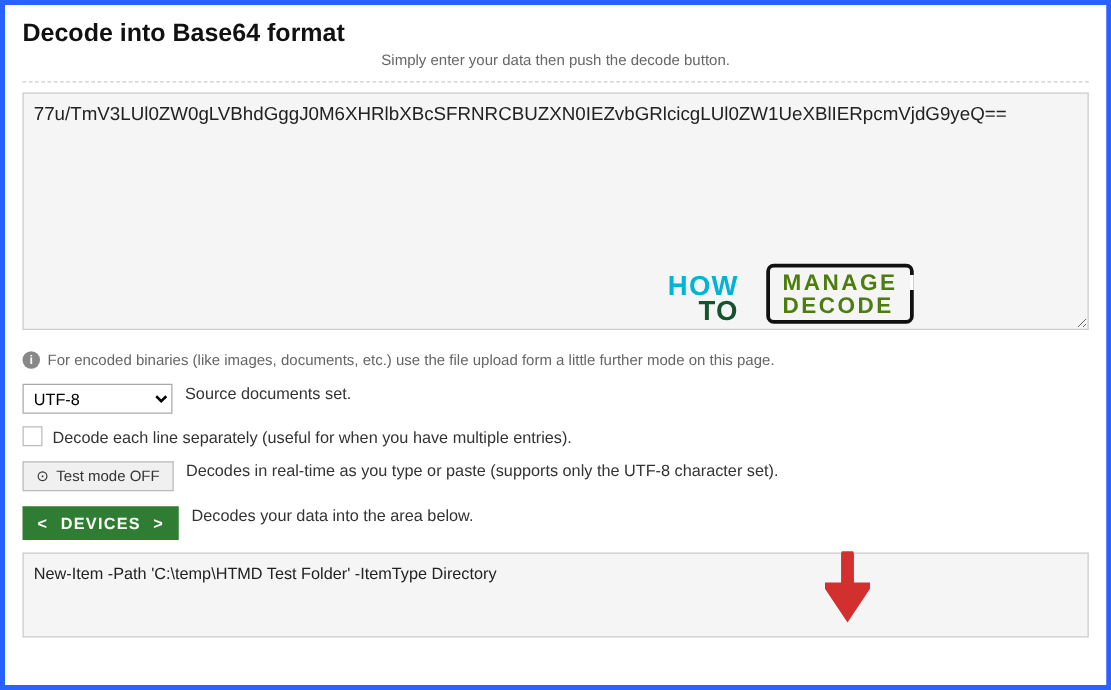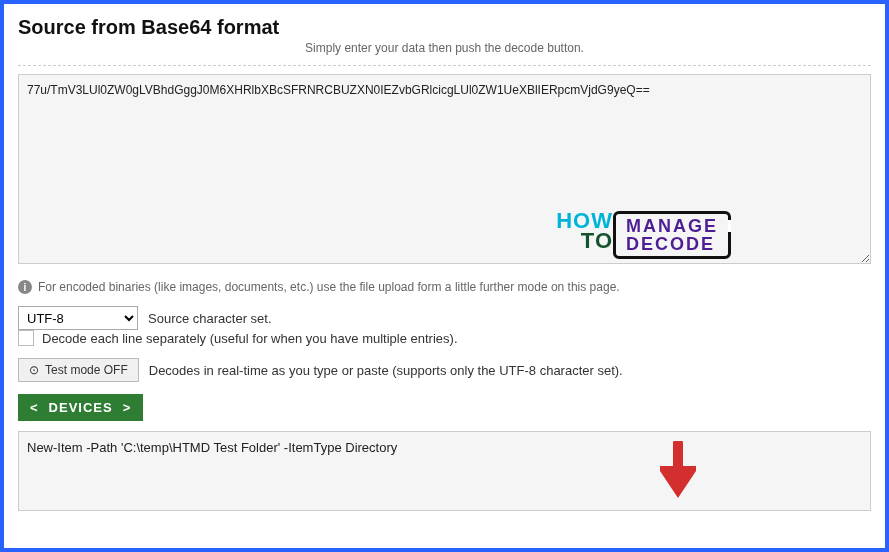--- a/index.html
+++ b/index.html
@@ -28,52 +28,52 @@
       border-top: 1px dashed #ccc;
       margin: 10px 0 8px;
     }
     .input-area {
       width: 100%;
       height: 190px;
       background: #f5f5f5;
       border: 1px solid #ccc;
       padding: 8px;
       font-family: Arial, sans-serif;
-      font-size: 12px;
+      font-size: 15px;
       color: #222;
       resize: both;
       position: relative;
     }
     .watermark {
       position: absolute;
       right: 140px;
       top: 195px;
       display: flex;
-      align-items: flex-start;
-      gap: 0;
+      align-items: flex-end;
+      gap: 22px;
       pointer-events: none;
     }
     .watermark .howto {
       font-weight: 900;
       font-size: 22px;
       text-align: right;
       line-height: 0.9;
       letter-spacing: 1px;
     }
     .watermark .howto .how { color: #00b4d8; }
     .watermark .howto .to { color: #14532d; }
     .watermark .box {
       border: 3px solid #111;
       border-radius: 6px;
       padding: 3px 10px;
       font-weight: 900;
       font-size: 18px;
       line-height: 1;
       letter-spacing: 2px;
-      color: #4c1d95;
+      color: #4d7c0f;
       position: relative;
     }
     .watermark .box::after {
       content: '';
       position: absolute;
       right: -3px; top: 6px;
       width: 3px; height: 12px;
       background: #fff;
     }
     .hint-row {
@@ -90,38 +90,39 @@
       background: #888;
       color: #fff;
       font-size: 10px;
       font-weight: bold;
       display: inline-flex;
       align-items: center;
       justify-content: center;
     }
     .controls-row {
       display: flex;
-      align-items: center;
+      align-items: flex-start;
       gap: 10px;
       margin-top: 12px;
       font-size: 13px;
       color: #333;
     }
     select {
       width: 120px;
       height: 24px;
       border: 1px solid #aaa;
       background: #fff;
       font-size: 13px;
       padding: 0 4px;
     }
     .checkbox-row {
       display: flex;
       align-items: center;
       gap: 8px;
+      margin-top: 10px;
       font-size: 13px;
       color: #333;
     }
     .checkbox {
       width: 16px; height: 16px;
       border: 1px solid #bbb;
       background: #fff;
     }
     .live-btn {
       display: inline-flex;
@@ -145,21 +146,21 @@
       padding: 6px 12px;
       cursor: pointer;
       border: none;
       letter-spacing: 1px;
     }
     .chevron {
       font-weight: bold;
     }
     .output-area {
       width: 100%;
-      height: 80px;
+      height: 68px;
       background: #f5f5f5;
       border: 1px solid #ccc;
       padding: 8px;
       font-family: Arial, sans-serif;
       font-size: 13px;
       color: #222;
       margin-top: 10px;
     }
     .arrow-annotation {
       position: absolute;
@@ -167,21 +168,21 @@
       top: 425px;
       pointer-events: none;
     }
     .container { position: relative; }
   </style>
 </head>
 <body>
 
 <div class="container">
   <div class="header">
-    <h1>Source from Base64 format</h1>
+    <h1>Decode into Base64 format</h1>
     <p>Simply enter your data then push the decode button.</p>
   </div>
 
   <hr class="dashed-sep">
 
   <textarea class="input-area" style="">77u/TmV3LUl0ZW0gLVBhdGggJ0M6XHRlbXBcSFRNRCBUZXN0IEZvbGRlcicgLUl0ZW1UeXBlIERpcmVjdG9yeQ==</textarea>
 
   <div class="watermark">
     <div class="howto">
       <div class="how">HOW</div>
@@ -195,21 +196,21 @@
 
   <div class="hint-row">
     <span class="info-icon">i</span>
     <span>For encoded binaries (like images, documents, etc.) use the file upload form a little further mode on this page.</span>
   </div>
 
   <div class="controls-row">
     <select>
       <option>UTF-8</option>
     </select>
-    <span>Source character set.</span>
+    <span>Source documents set.</span>
   </div>
 
   <div class="checkbox-row">
     <span class="checkbox"></span>
     <span>Decode each line separately (useful for when you have multiple entries).</span>
   </div>
 
   <div class="controls-row">
     <button class="live-btn">
       <span>⊙</span>
@@ -217,20 +218,21 @@
     </button>
     <span>Decodes in real-time as you type or paste (supports only the UTF-8 character set).</span>
   </div>
 
   <div class="controls-row">
     <button class="decode-btn">
       <span class="chevron">&lt;</span>
       <span>DEVICES</span>
       <span class="chevron">&gt;</span>
     </button>
+    <span>Decodes your data into the area below.</span>
   </div>
 
   <div class="output-area">New-Item -Path 'C:\temp\HTMD Test Folder' -ItemType Directory</div>
 
   <svg class="arrow-annotation" width="36" height="60" viewBox="0 0 36 60">
     <path d="M18 2 L18 38 M6 30 L18 48 L30 30 Z" stroke="#d32f2f" stroke-width="10" fill="#d32f2f" stroke-linecap="round"></path>
     <rect x="13" y="2" width="10" height="32" fill="#d32f2f"></rect>
     <path d="M4 30 L18 50 L32 30 Z" fill="#d32f2f"></path>
   </svg>
 </div>

